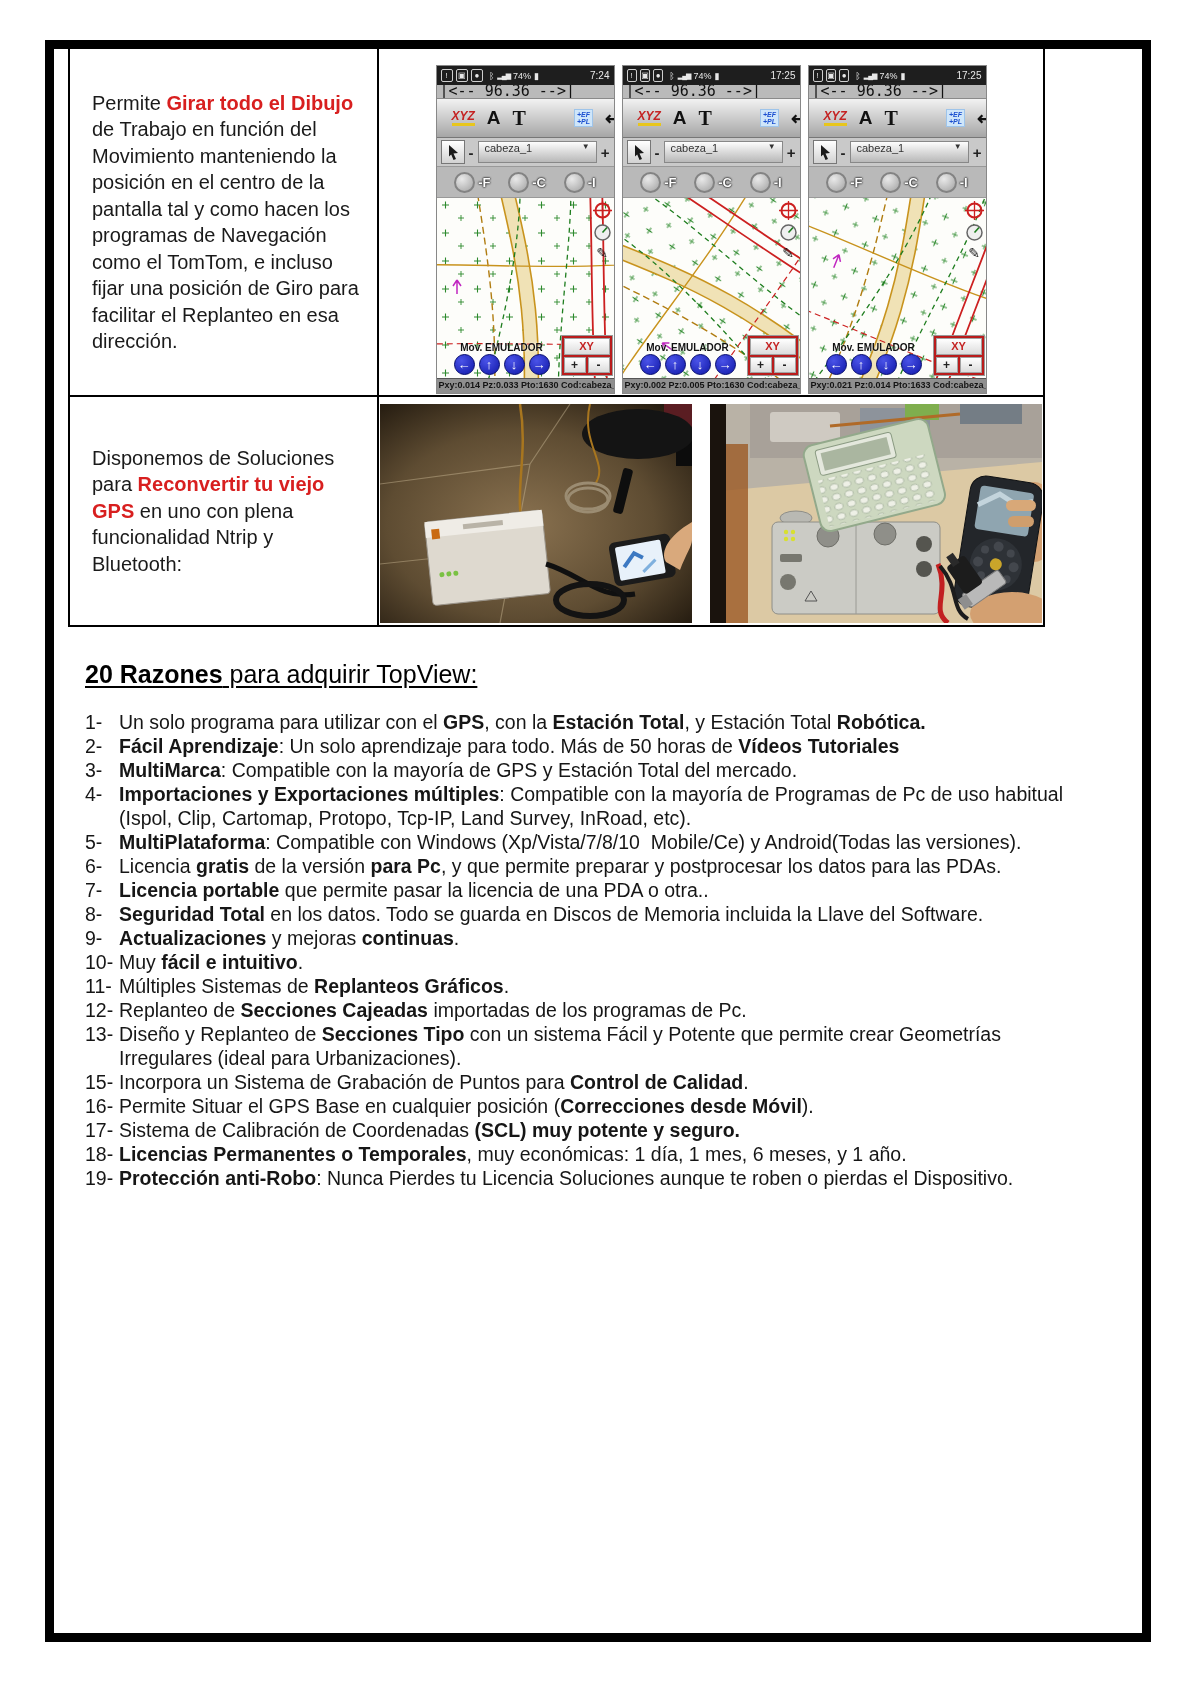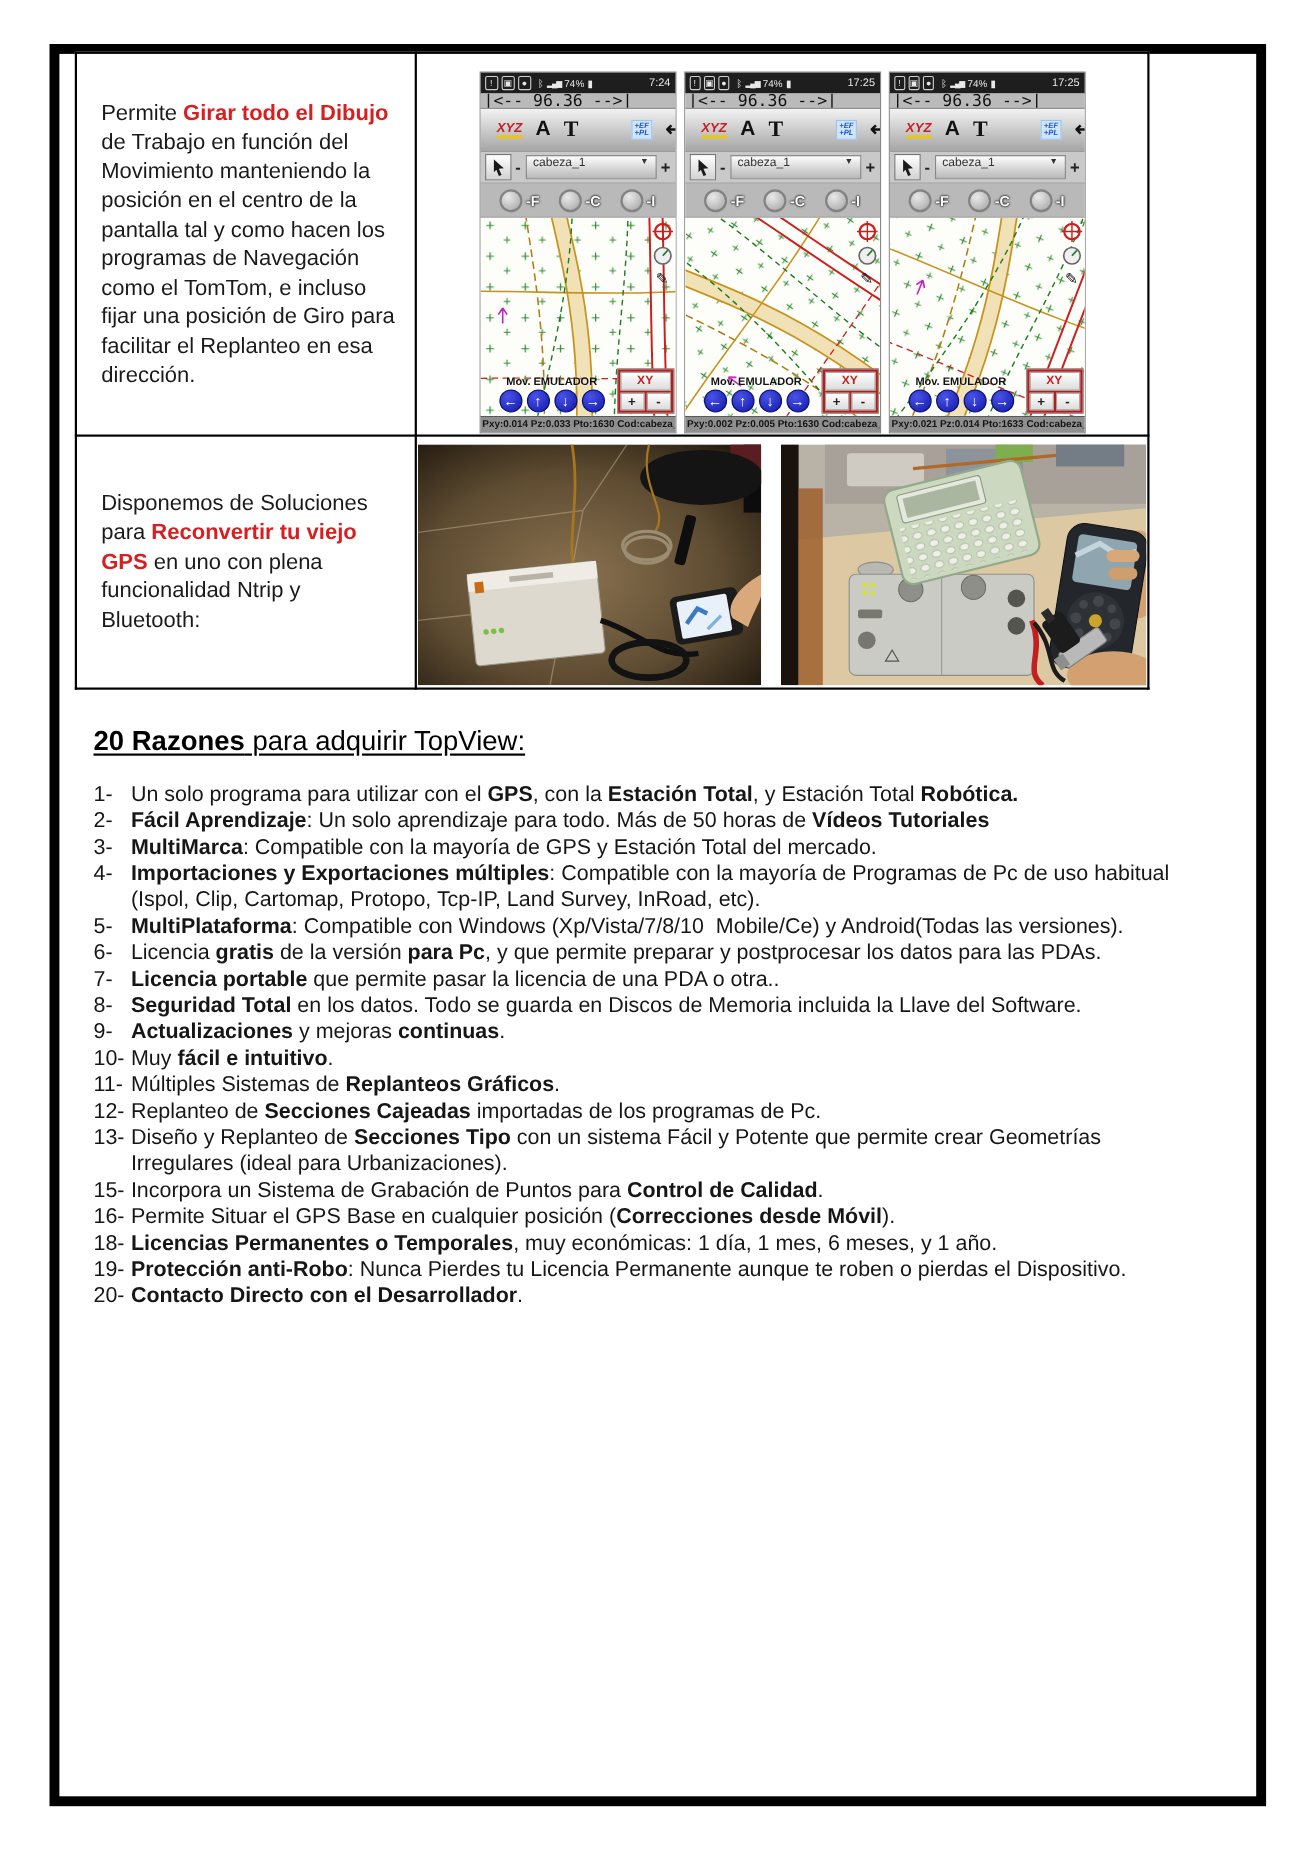--- a/index.html
+++ b/index.html
@@ -615,24 +615,24 @@
   </div>
     <div class="reason">
     <span class="r-num">15-</span>
     <span class="r-txt"><span>Incorpora un Sistema de Grabación de Puntos para </span><span class="b">Control de Calidad</span><span>.</span></span>
   </div>
     <div class="reason">
     <span class="r-num">16-</span>
     <span class="r-txt"><span>Permite Situar el GPS Base en cualquier posición (</span><span class="b">Correcciones desde Móvil</span><span>).</span></span>
   </div>
     <div class="reason">
+    <span class="r-num">17-</span>
+    <span class="r-txt"><span>Sistema de Calibración de Coordenadas </span><span class="b">(SCL) muy potente y seguro.</span></span>
+  </div>
+    <div class="reason">
     <span class="r-num">18-</span>
     <span class="r-txt"><span class="b">Licencias Permanentes o Temporales</span><span>, muy económicas: 1 día, 1 mes, 6 meses, y 1 año.</span></span>
   </div>
     <div class="reason">
     <span class="r-num">19-</span>
-    <span class="r-txt"><span class="b">Protección anti-Robo</span><span>: Nunca Pierdes tu Licencia Permanente aunque te roben o pierdas el Dispositivo.</span></span>
-  </div>
-    <div class="reason">
-    <span class="r-num">20-</span>
-    <span class="r-txt"><span class="b">Contacto Directo con el Desarrollador</span><span>.</span></span>
+    <span class="r-txt"><span class="b">Protección anti-Robo</span><span>: Nunca Pierdes tu Licencia Soluciones aunque te roben o pierdas el Dispositivo.</span></span>
   </div>
   </div>
 
 </body></html>

